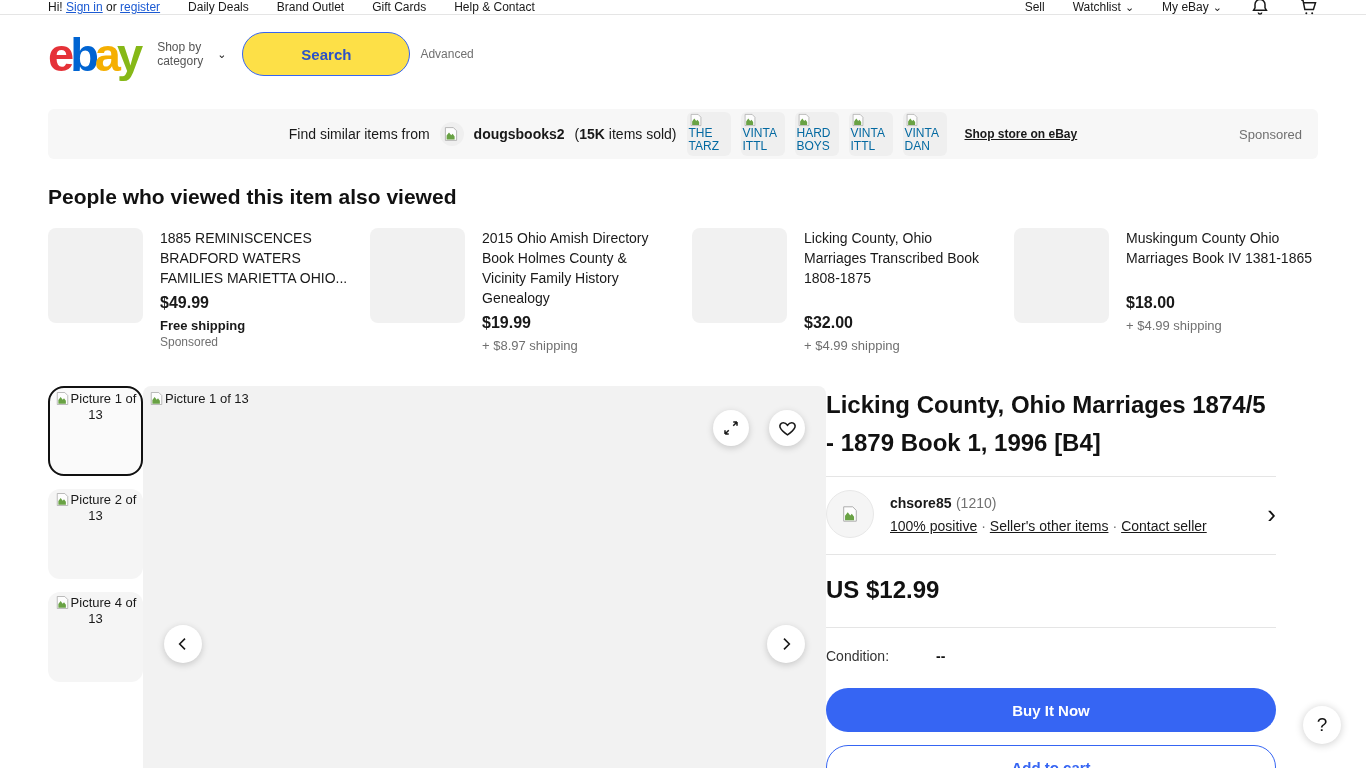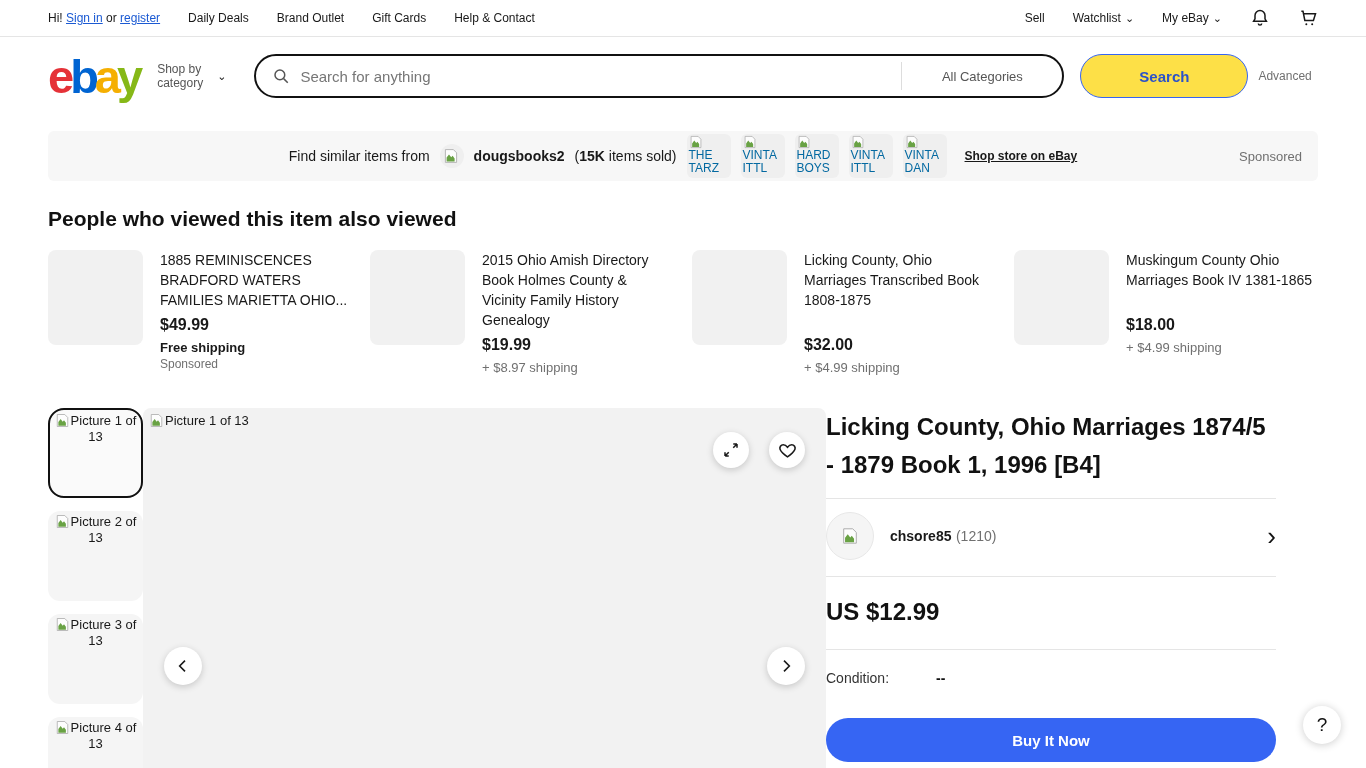--- a/index.html
+++ b/index.html
@@ -1,21 +1,21 @@
 <!DOCTYPE html>
 <html><head>
 <meta charset="utf-8">
 <style>
   * { margin:0; padding:0; box-sizing:border-box; }
   html,body { width:1366px; height:768px; overflow:hidden; background:#fff;
     font-family:"Liberation Sans", sans-serif; color:#191919; }
   a { text-decoration:none; color:inherit; }
 
   
-  .topbar { height:37px; border-bottom:1px solid #e5e5e5; display:flex;
+  .topbar { height:15px; border-bottom:1px solid #e5e5e5; display:flex;
     align-items:center; justify-content:space-between; padding:4px 48px; font-size:12px; }
   .tb-left, .tb-right { display:flex; align-items:center; gap:28px; }
   .tb-left nav { display:flex; gap:28px; }
   .tb-link { color:#191919; cursor:pointer; }
   .blue-link { color:#1b5ad3; text-decoration:underline; cursor:pointer; }
   .tb-drop { display:flex; align-items:center; gap:4px; cursor:pointer; }
   .chev { font-size:11px; color:#191919; line-height:1; }
   .tb-icon { width:20px; height:20px; cursor:pointer; }
 
   
@@ -93,21 +93,21 @@
   .seller-name { font-size:14px; font-weight:700; }
   .seller-count { font-size:14px; color:#707070; font-weight:400; }
   .seller-links { margin-top:6px; font-size:14px; }
   .seller-links a { text-decoration:underline; color:#191919; cursor:pointer; }
   .sep-dot { color:#707070; margin:0 4px; }
   .seller-chev { margin-left:auto; font-size:26px; color:#111; line-height:1; cursor:pointer; }
   .price { font-size:24px; font-weight:700; margin-top:21px; color:#111; }
   .cond-row { display:flex; margin-top:20px; font-size:14px; }
   .cond-label { width:110px; color:#333; }
   .cond-value { font-weight:700; color:#111; }
-  .bin-btn { display:block; width:100%; height:44px; margin-top:32px; border:none;
+  .bin-btn { display:block; width:100%; height:44px; margin-top:24px; border:none;
     border-radius:22px; background:#3665f3; color:#fff; font-size:15px; font-weight:700;
     cursor:pointer; font-family:"Liberation Sans", sans-serif; }
   .atc-btn { display:block; width:100%; height:44px; margin-top:13px; border:1px solid #3665f3;
     border-radius:22px; background:#fff; color:#3665f3; font-size:15px; font-weight:700;
     cursor:pointer; font-family:"Liberation Sans", sans-serif; }
   .help-fab { position:fixed; left:1303px; top:706px; width:38px; height:38px; z-index:10;
     border-radius:50%; border:none; background:#fff; box-shadow:0 1px 8px rgba(0,0,0,.2);
     font-size:19px; color:#111; cursor:pointer; font-family:"Liberation Sans", sans-serif; }
 </style>
 </head>
@@ -154,29 +154,20 @@
   <div class="logo">
     <span class="l-e">e</span><span class="l-b">b</span><span class="l-a">a</span><span class="l-y">y</span>
   </div>
   <div class="shopby">
     <span>
       <div>Shop by</div>
       <div>category</div>
     </span>
     <span class="chev">⌄</span>
   </div>
-  <div class="searchpill">
-    <svg width="18" height="18" viewBox="0 0 24 24" fill="none" stroke="#555" stroke-width="2">
-      <circle cx="10.5" cy="10.5" r="6.5"></circle>
-        <path d="M15.5 15.5 L21 21"></path>
-    </svg>
-    <input type="text" value="" placeholder="Search for anything" style="">
-    <span class="cat-sep"></span>
-    <span class="all-cats">All Categories</span>
-  </div>
   <button class="search-btn">Search</button>
   <a class="advanced">Advanced</a>
 </div>
 
 <div class="banner">
   <span class="banner-text">Find similar items from</span>
   <span class="banner-avatar">
     <svg class="bi" width="16" height="16" viewBox="0 0 20 20">
       <path d="M3 2h10l4 4v12H3z" fill="#fdfdfd" stroke="#a6a6a6"></path>
       <path d="M4.5 12l3-4 2.8 3.6 1.7-1.8 2.5 3.2v4H4.5z" fill="#69a244"></path>
@@ -275,26 +266,20 @@
       <svg class="bi" width="15" height="15" viewBox="0 0 20 20">
           <path d="M3 2h10l4 4v12H3z" fill="#fdfdfd" stroke="#a6a6a6"></path>
           <path d="M4.5 12l3-4 2.8 3.6 1.7-1.8 2.5 3.2v4H4.5z" fill="#69a244"></path>
         </svg><span>Picture 1 of 13</span>
     </div>
     <div class="rthumb">
       <svg class="bi" width="15" height="15" viewBox="0 0 20 20">
           <path d="M3 2h10l4 4v12H3z" fill="#fdfdfd" stroke="#a6a6a6"></path>
           <path d="M4.5 12l3-4 2.8 3.6 1.7-1.8 2.5 3.2v4H4.5z" fill="#69a244"></path>
         </svg><span>Picture 2 of 13</span>
-    </div>
-    <div class="rthumb">
-      <svg class="bi" width="15" height="15" viewBox="0 0 20 20">
-          <path d="M3 2h10l4 4v12H3z" fill="#fdfdfd" stroke="#a6a6a6"></path>
-          <path d="M4.5 12l3-4 2.8 3.6 1.7-1.8 2.5 3.2v4H4.5z" fill="#69a244"></path>
-        </svg><span>Picture 3 of 13</span>
     </div>
     <div class="rthumb">
       <svg class="bi" width="15" height="15" viewBox="0 0 20 20">
           <path d="M3 2h10l4 4v12H3z" fill="#fdfdfd" stroke="#a6a6a6"></path>
           <path d="M4.5 12l3-4 2.8 3.6 1.7-1.8 2.5 3.2v4H4.5z" fill="#69a244"></path>
         </svg><span>Picture 4 of 13</span>
     </div>
   </div>
 
   <div class="stage">
@@ -335,20 +320,23 @@
         <svg class="bi" width="18" height="18" viewBox="0 0 20 20">
             <path d="M3 2h10l4 4v12H3z" fill="#fdfdfd" stroke="#a6a6a6"></path>
             <path d="M4.5 12l3-4 2.8 3.6 1.7-1.8 2.5 3.2v4H4.5z" fill="#69a244"></path>
           </svg>
       </span>
       <div>
         <div>
           <span class="seller-name">chsore85</span>
           <span class="seller-count">(1210)</span>
         </div>
+        <div class="seller-links">
+          <a>100% positive</a><span class="sep-dot">·</span><a>Seller's other items</a><span class="sep-dot">·</span><a>Contact seller</a>
+        </div>
       </div>
       <span class="seller-chev">›</span>
     </div>
     <hr class="hr" style="margin-top:16px;">
 
     <div class="price">US $12.99</div>
     <hr class="hr" style="margin-top:23px;">
 
     <div class="cond-row">
       <span class="cond-label">Condition:</span>

